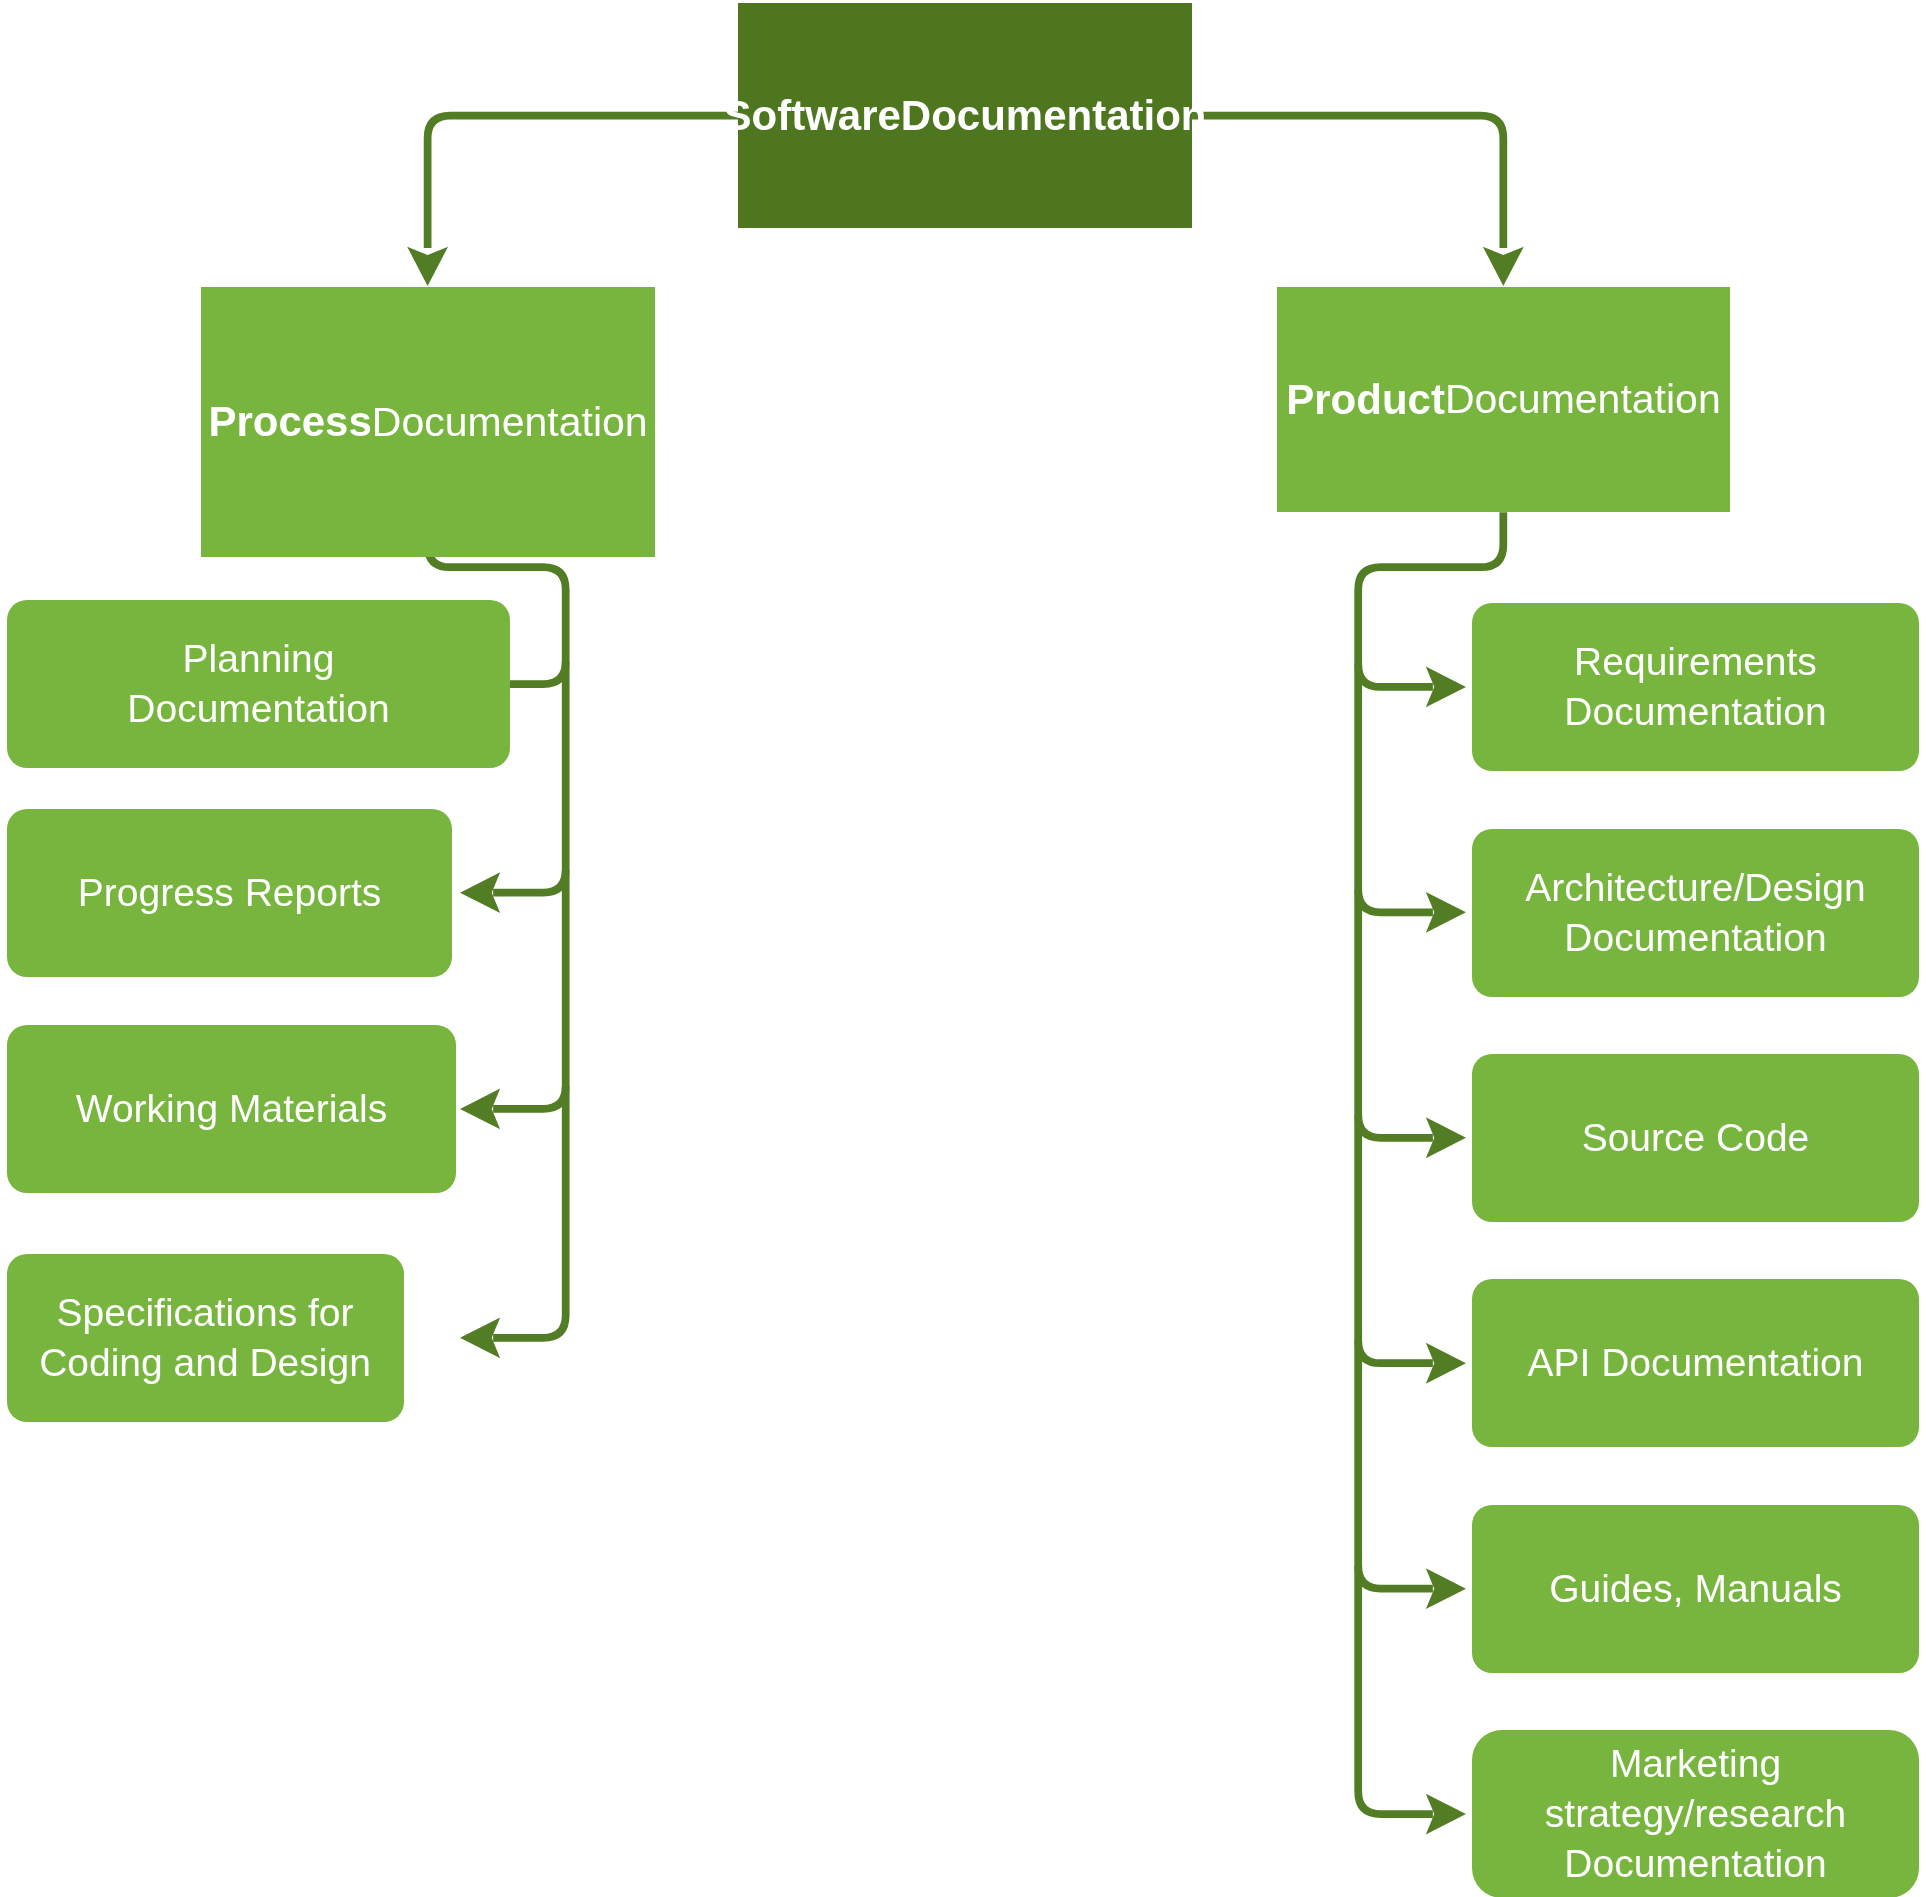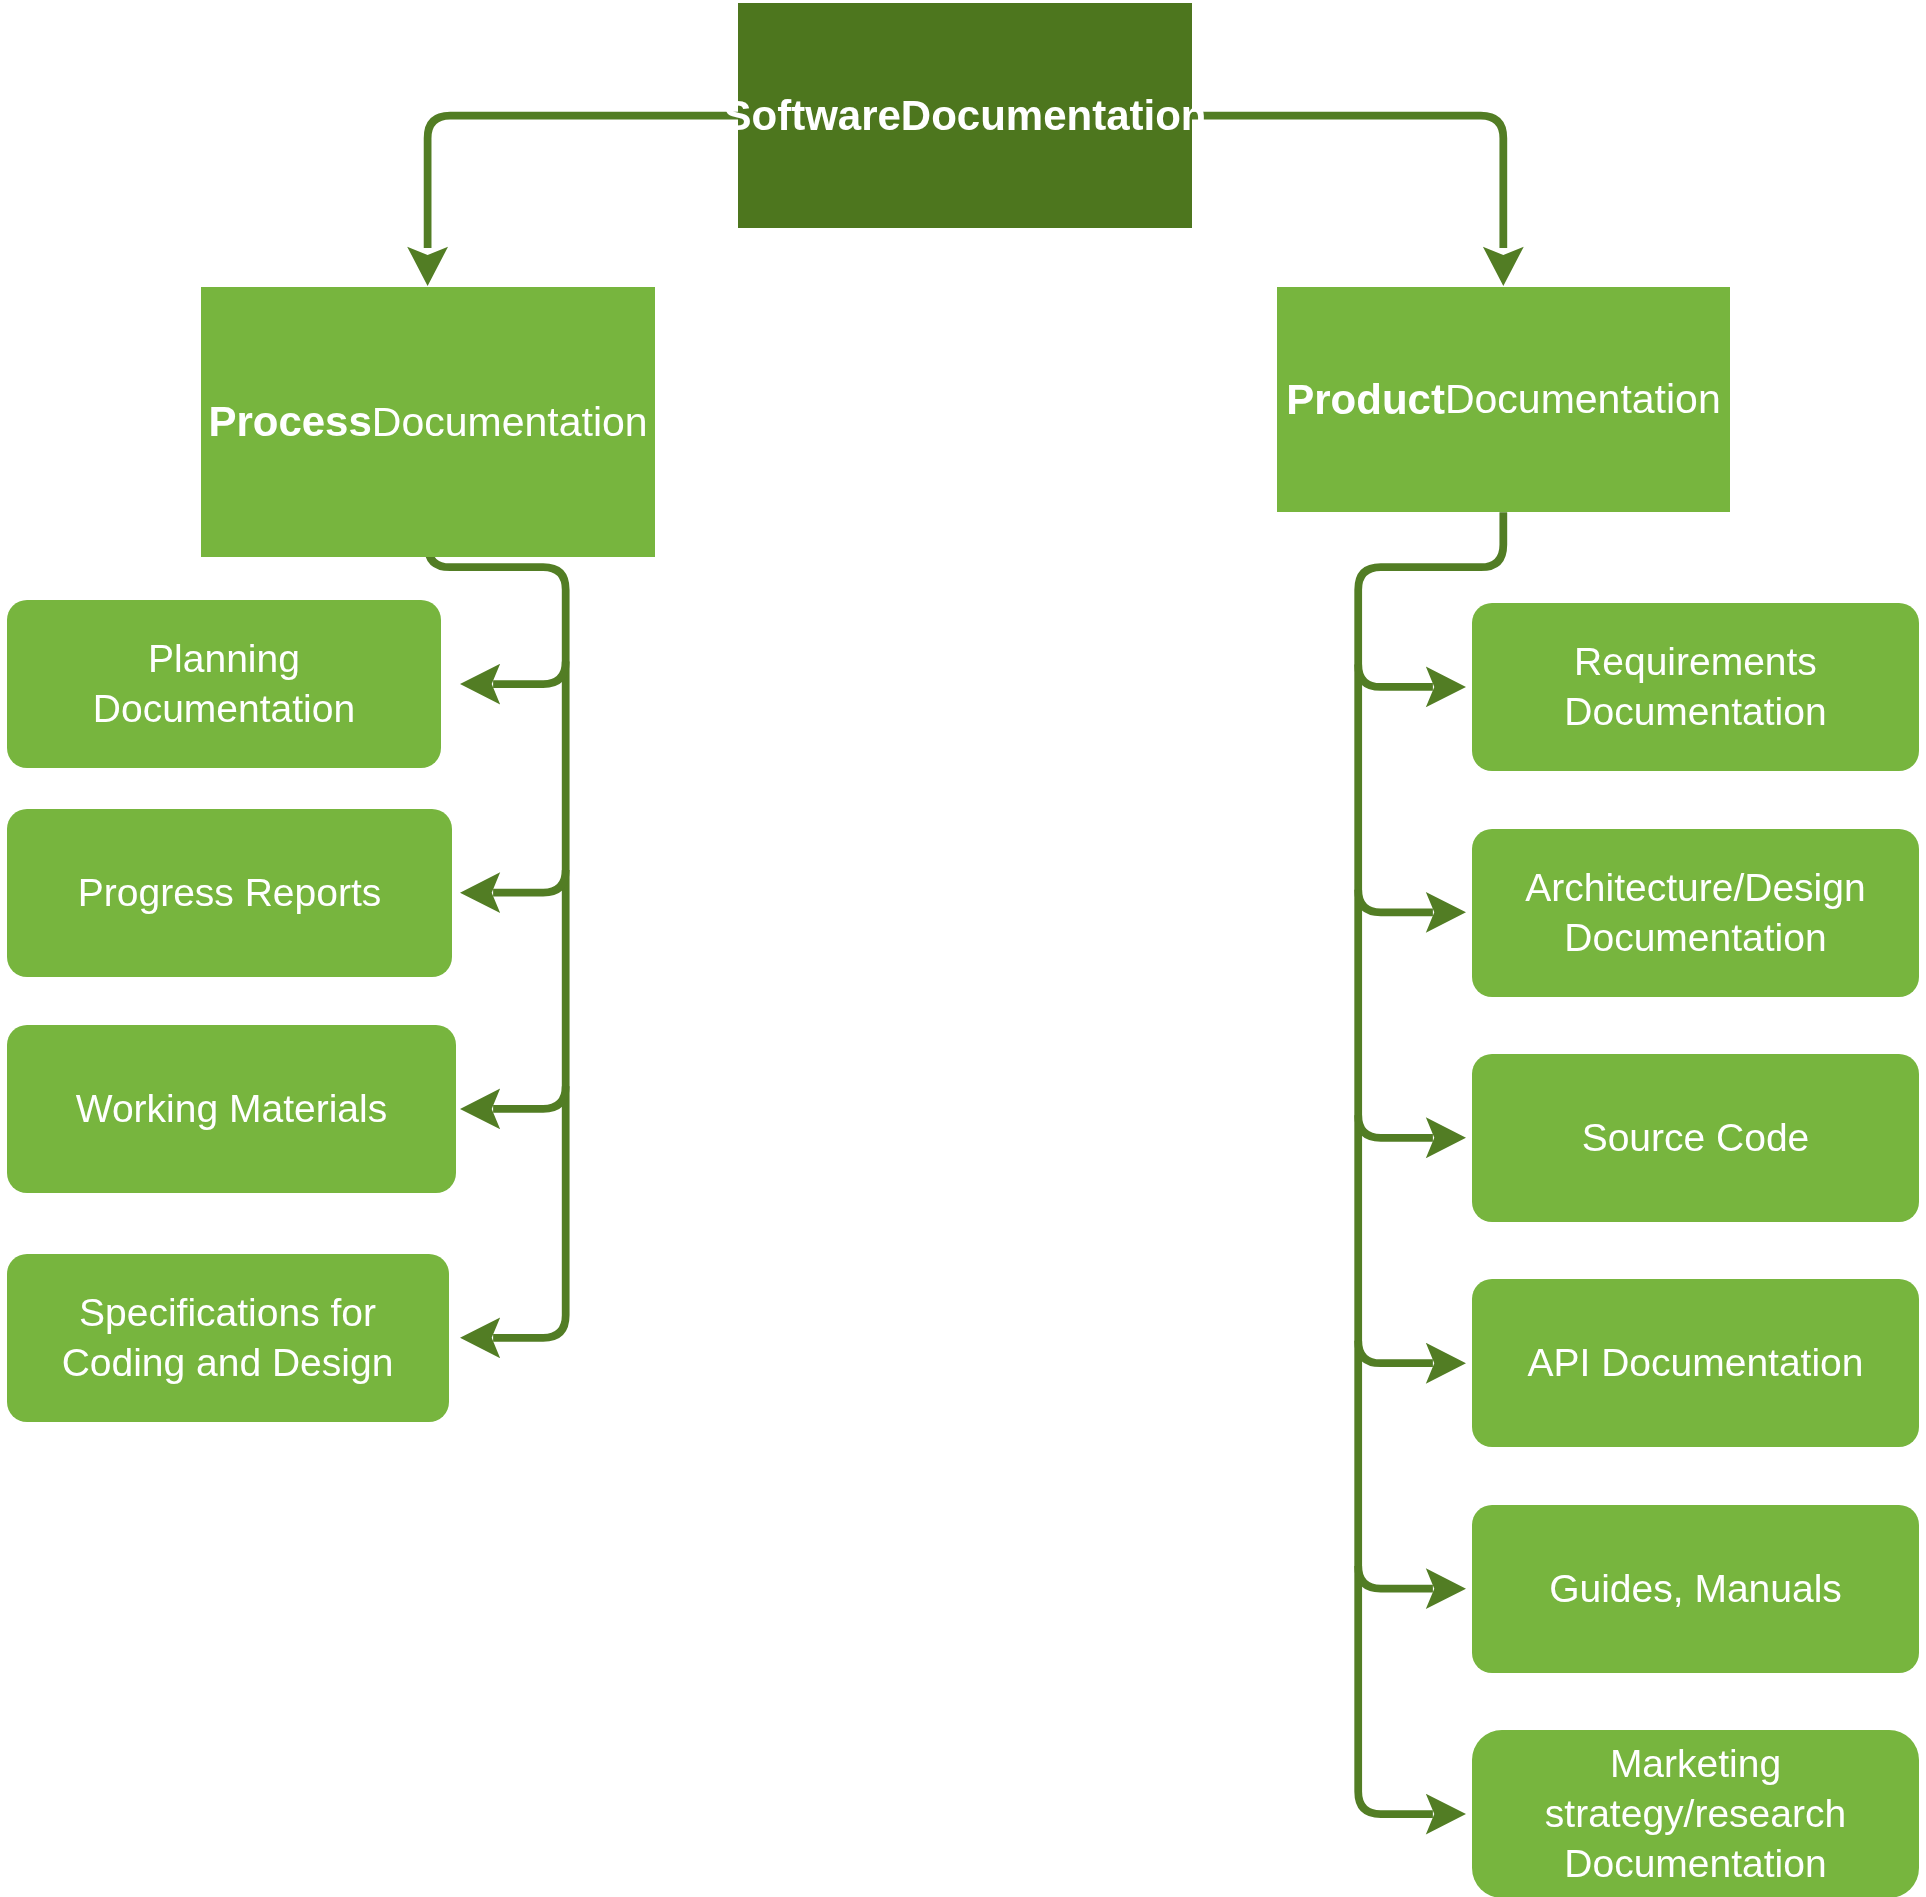--- a/index.html
+++ b/index.html
@@ -60,24 +60,24 @@
     font-size:39px;
     line-height:1.28;
     white-space:pre-line;
     padding:0 20px;
   }
   
   #node-root{left:738px;top:2.8px;width:454px;height:225px;}
   #node-process{left:201px;top:287px;width:454px;height:270px;}
   #node-product{left:1277px;top:287px;width:453px;height:225px;}
 
-  #node-l0{left:7px;top:600px;width:434px;height:168px;}
+  #node-l0{left:7px;top:600px;width:503px;height:168px;}
   #node-l1{left:7px;top:809px;width:445px;height:168px;}
   #node-l2{left:7px;top:1025px;width:449px;height:168px;}
-  #node-l3{left:7px;top:1254px;width:442px;height:168px;padding-left:19px;}
+  #node-l3{left:7px;top:1254px;width:397px;height:168px;padding-left:19px;}
 
   #node-r0{left:1472px;top:603px;width:447px;height:168px;}
   #node-r1{left:1472px;top:829px;width:447px;height:168px;}
   #node-r2{left:1472px;top:1054px;width:447px;height:168px;}
   #node-r3{left:1472px;top:1279px;width:447px;height:168px;}
   #node-r4{left:1472px;top:1505px;width:447px;height:168px;}
   #node-r5{left:1472px;top:1730px;width:447px;height:168px;border-radius:30px;}
 </style>
 </head>
 <body>

